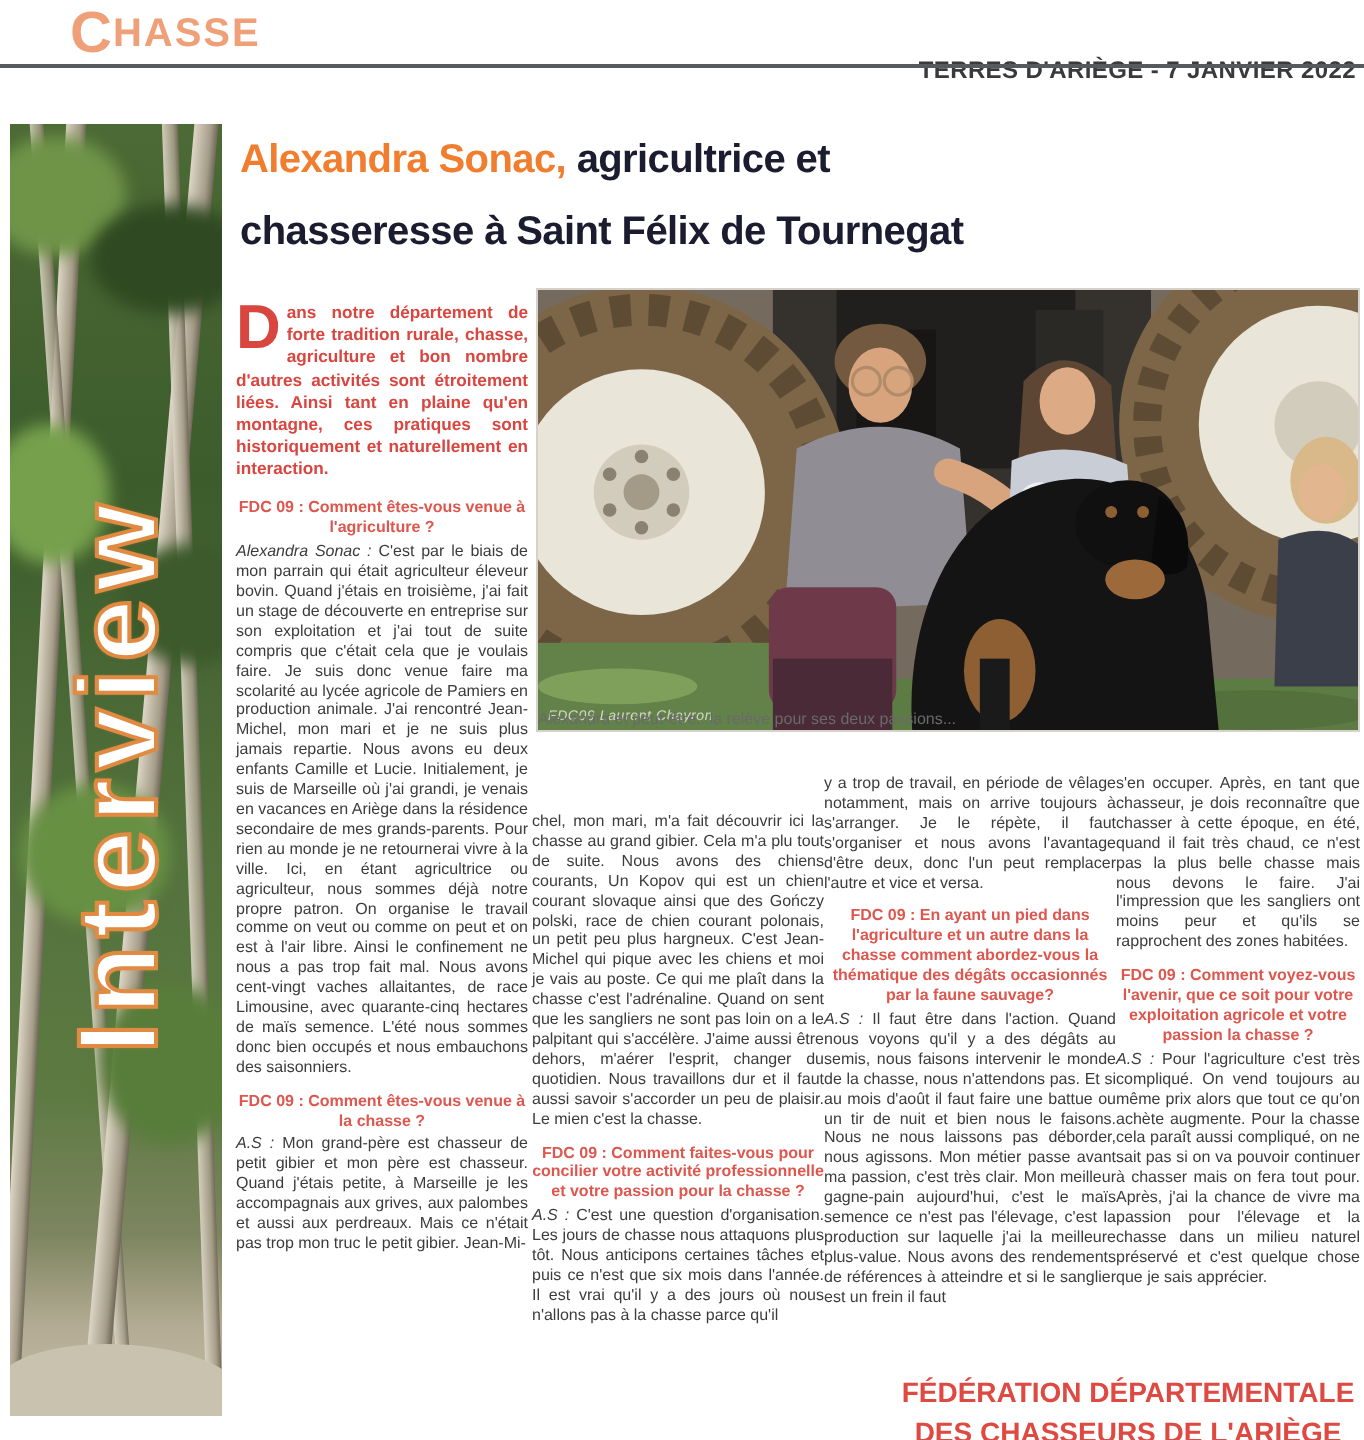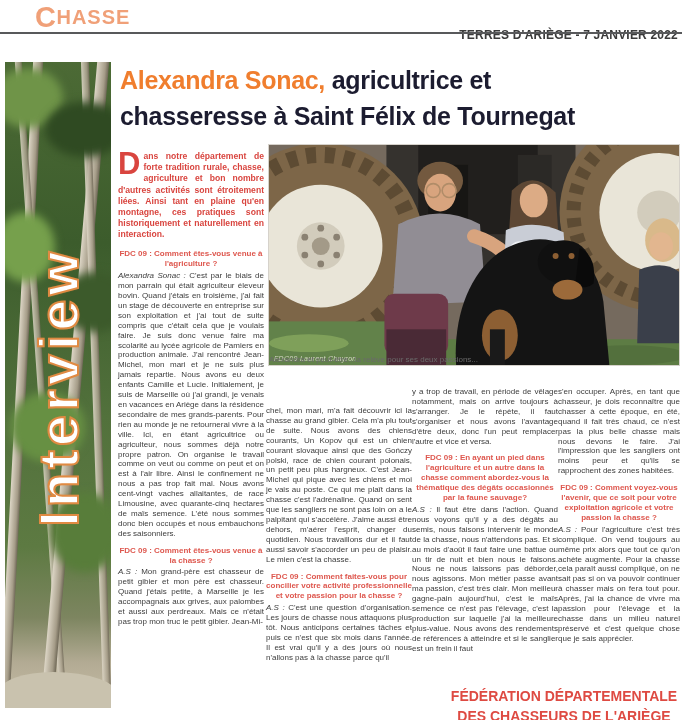--- a/index.html
+++ b/index.html
@@ -25,21 +25,21 @@
   .blob{position:absolute;border-radius:50%;filter:blur(4px);}
   .stone{position:absolute;left:-6px;bottom:-8px;width:120px;height:44px;background:#c9c2ae;border-radius:45% 55% 0 0;}
   .interview-wrap{position:absolute;left:0;top:55px;width:106px;height:540px;display:flex;align-items:center;justify-content:center;}
   .interview-label{
     writing-mode:vertical-rl;transform:rotate(180deg);
     font-size:56px;font-weight:bold;color:#ffffff;letter-spacing:4px;
     -webkit-text-stroke:2px #e08a42;
     text-shadow:0 0 2px rgba(224,138,66,.8);
   }
   
-  .headline{position:absolute;left:120px;top:62px;width:560px;font-weight:bold;font-size:25px;line-height:36px;color:#1c1c30;letter-spacing:-.3px;}
+  .headline{position:absolute;left:120px;top:62px;width:560px;font-weight:bold;font-size:20px;line-height:36px;color:#1c1c30;letter-spacing:-.3px;}
   .hl-orange{color:#f07e2e;}
   
   .photo{position:absolute;left:268px;top:144px;width:412px;height:222px;border:1px solid #d6d2cb;box-sizing:border-box;overflow:hidden;}
   .photo svg{display:block;width:100%;height:100%;}
   .photo-credit{position:absolute;left:5px;bottom:3px;font-size:7px;color:#e8e4da;opacity:.85;font-style:italic;letter-spacing:.3px;}
   .photo-caption{position:absolute;left:269px;top:355px;width:410px;font-size:8px;color:#6a6a6a;}
   
   .col{position:absolute;font-size:8px;line-height:1.24;text-align:justify;hyphens:auto;-webkit-hyphens:auto;}
   .col p{margin:0 0 2px 0;}
   .col p.q{color:#de574e;font-weight:bold;margin:7px 0 2px 0;text-align:center;}

